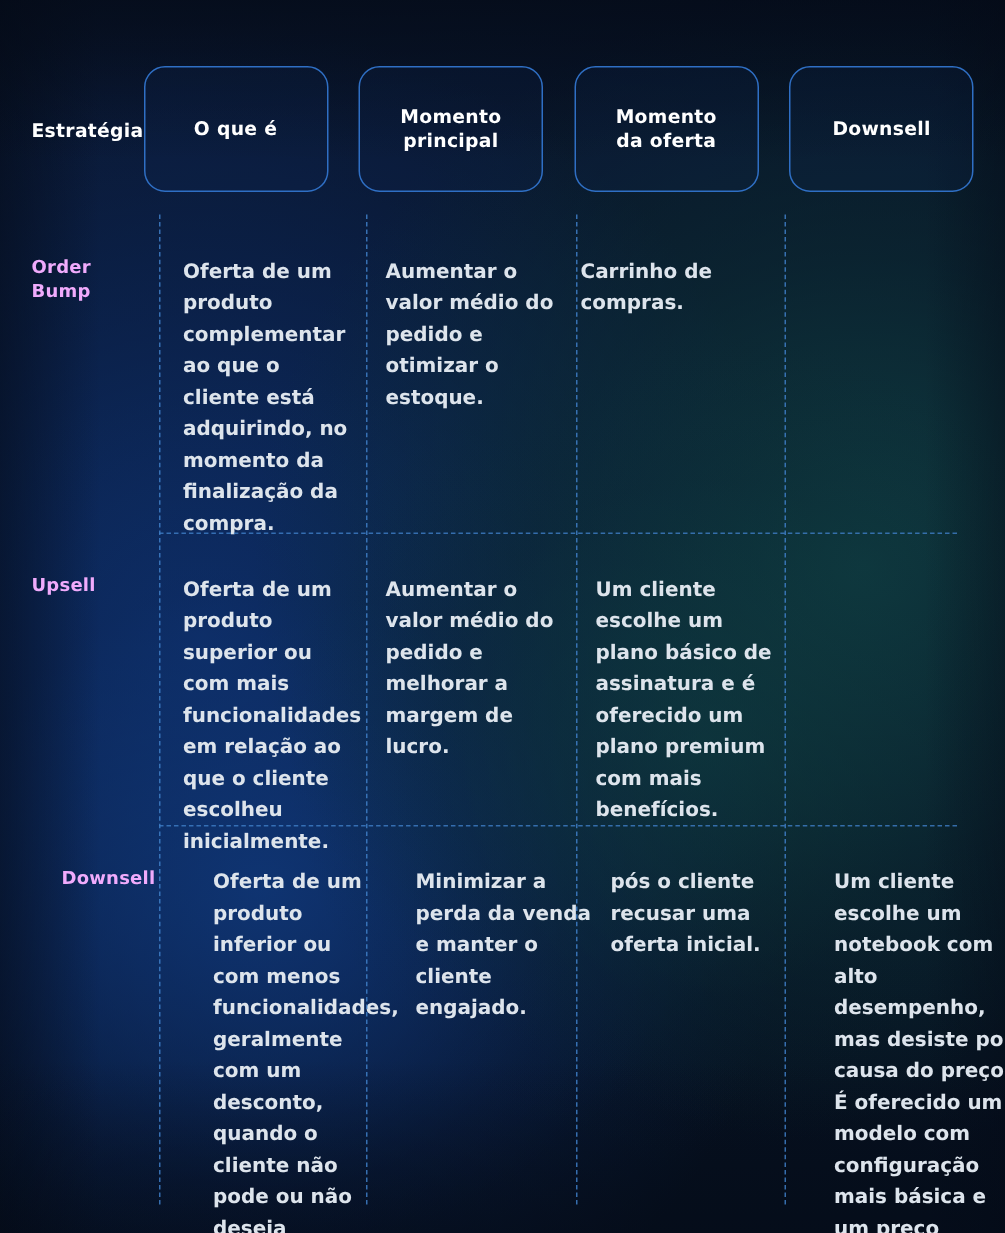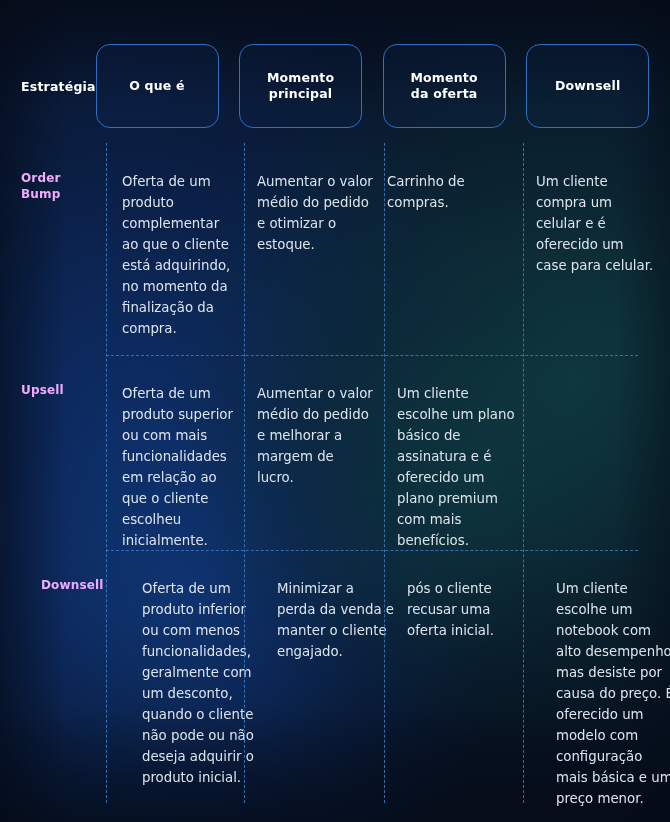--- a/index.html
+++ b/index.html
@@ -141,21 +141,21 @@
   .row-label{
     color:#f0abfc;
     font-size:12px;
     font-weight:700;
     line-height:1.32;
     letter-spacing:0.15px;
   }
   .cell-text{
     color:#dde4ec;
     font-size:13.3px;
-    font-weight:400;
+    font-weight:700;
     line-height:1.58;
   }
 
   
   .vline{
     position:absolute;
     top:0;
     width:0;
     height:660px;
     border-left:1px dashed #3f7fc8;
@@ -244,23 +244,20 @@
       </div>
       <div class="rcell c1">
         <div class="cell-text">Oferta de um produto complementar ao que o cliente está adquirindo, no momento da finalização da compra.</div>
       </div>
       <div class="rcell c2">
         <div class="cell-text">Aumentar o valor médio do pedido e otimizar o estoque.</div>
       </div>
       <div class="rcell c3">
         <div class="cell-text">Carrinho de compras.</div>
       </div>
-      <div class="rcell c4">
-        <div class="cell-text">Um cliente compra um celular e é oferecido um case para celular.</div>
-      </div>
     </div>
 
     <div class="row row-2">
       <div class="rcell label">
         <div class="row-label">Upsell</div>
       </div>
       <div class="rcell c1">
         <div class="cell-text">Oferta de um produto superior ou com mais funcionalidades em relação ao que o cliente escolheu inicialmente.</div>
       </div>
       <div class="rcell c2">

